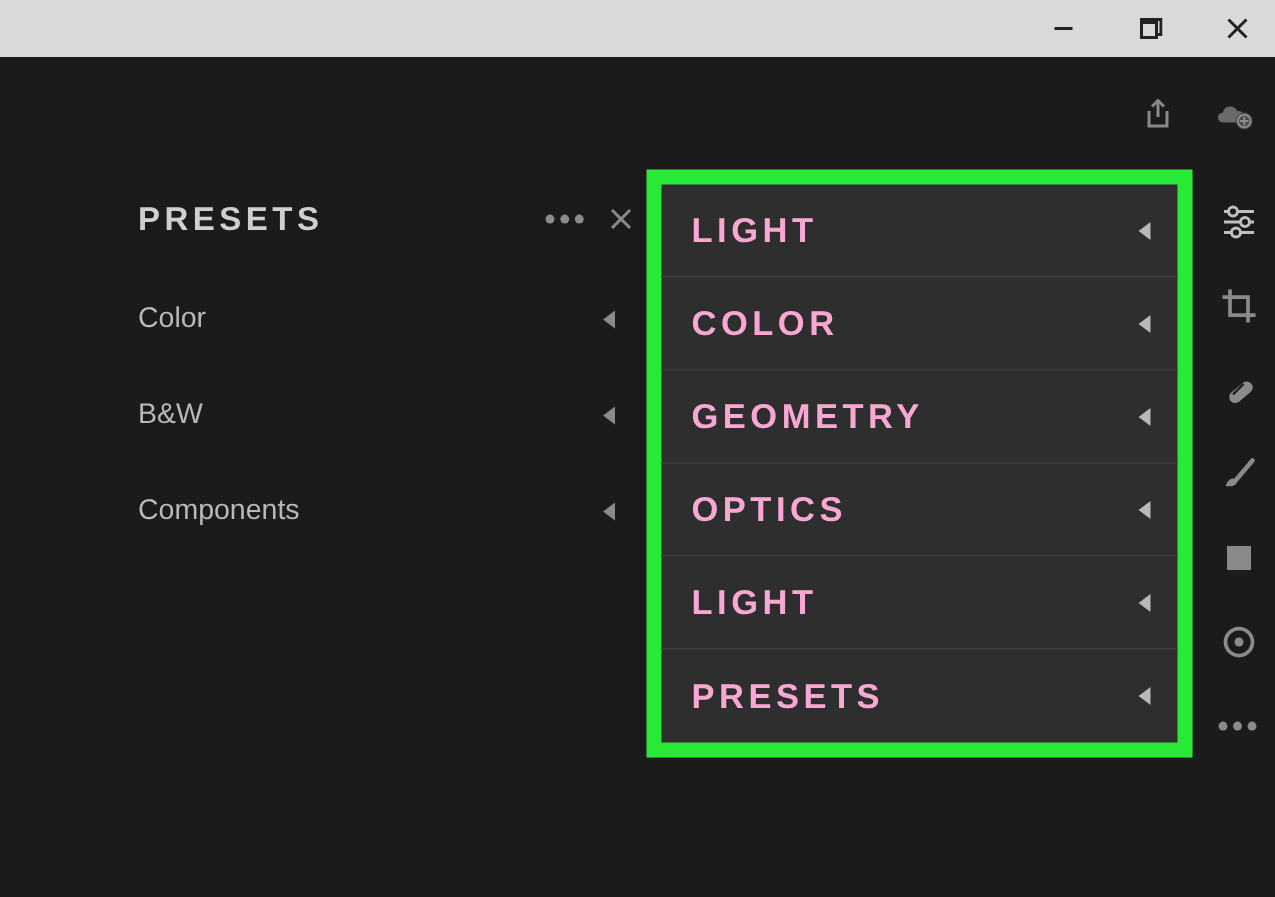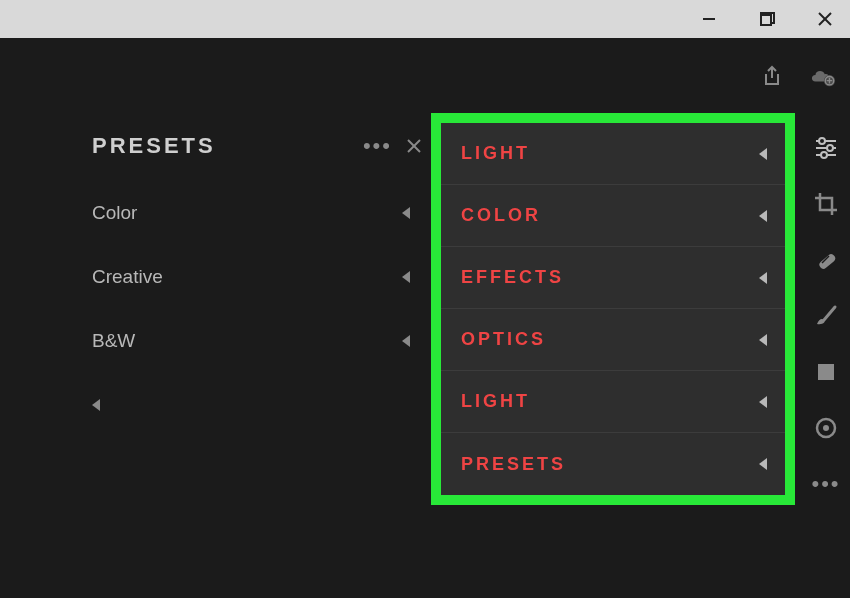--- a/index.html
+++ b/index.html
@@ -93,23 +93,23 @@
   .e-item {
     height: 62px;
     border-bottom: 1px solid #3c3c3c;
     display: flex;
     align-items: center;
     justify-content: space-between;
     padding: 0 18px 0 20px;
   }
   .e-item:last-child { border-bottom: none; }
   .e-label {
-    color: #ef4444;
+    color: #f9a8d4;
     font-weight: 600;
-    font-size: 18px;
+    font-size: 23px;
     letter-spacing: 3px;
     text-align: right;
   }
   .tri-left2 {
     width: 0; height: 0;
     border-top: 6px solid transparent;
     border-bottom: 6px solid transparent;
     border-right: 8px solid #b8b8b8;
   }
 
@@ -187,43 +187,40 @@
               <line x1="14" y1="2" x2="2" y2="14" stroke="#8a8a8a" stroke-width="2"></line>
             </svg>
         </span>
       </div>
     </div>
     <div class="p-item">
       <span class="plabel">Color</span>
       <span class="tri-left"></span>
     </div>
     <div class="p-item">
-      <span class="plabel">Creative</span>
-      <span class="tri-left"></span>
-    </div>
-    <div class="p-item">
       <span class="plabel">B&amp;W</span>
       <span class="tri-left"></span>
     </div>
     <div class="p-item">
+      <span class="plabel">Components</span>
       <span class="tri-left"></span>
     </div>
   </div>
 
   <div class="editbox">
     <div class="e-item">
       <span class="e-label">LIGHT</span>
       <span class="tri-left2"></span>
     </div>
     <div class="e-item">
       <span class="e-label">COLOR</span>
       <span class="tri-left2"></span>
     </div>
     <div class="e-item">
-      <span class="e-label">EFFECTS</span>
+      <span class="e-label">GEOMETRY</span>
       <span class="tri-left2"></span>
     </div>
     <div class="e-item">
       <span class="e-label">OPTICS</span>
       <span class="tri-left2"></span>
     </div>
     <div class="e-item">
       <span class="e-label">LIGHT</span>
       <span class="tri-left2"></span>
     </div>

